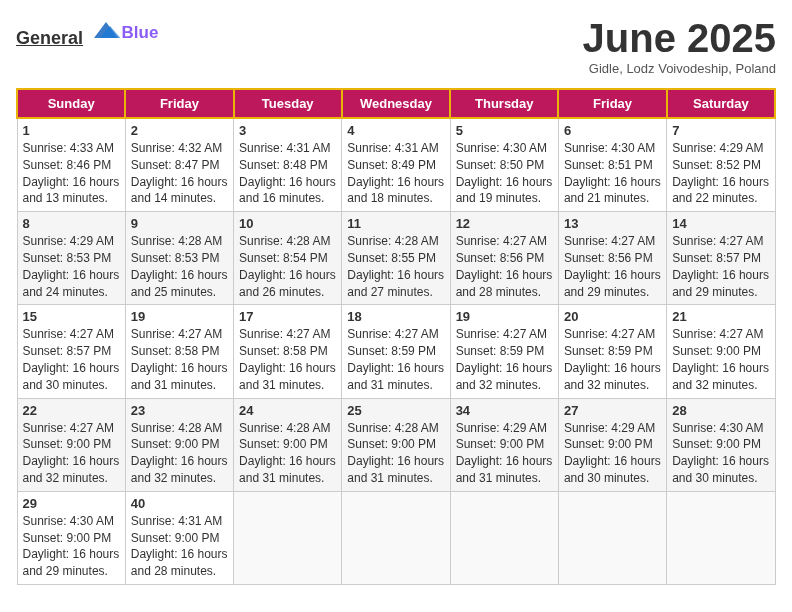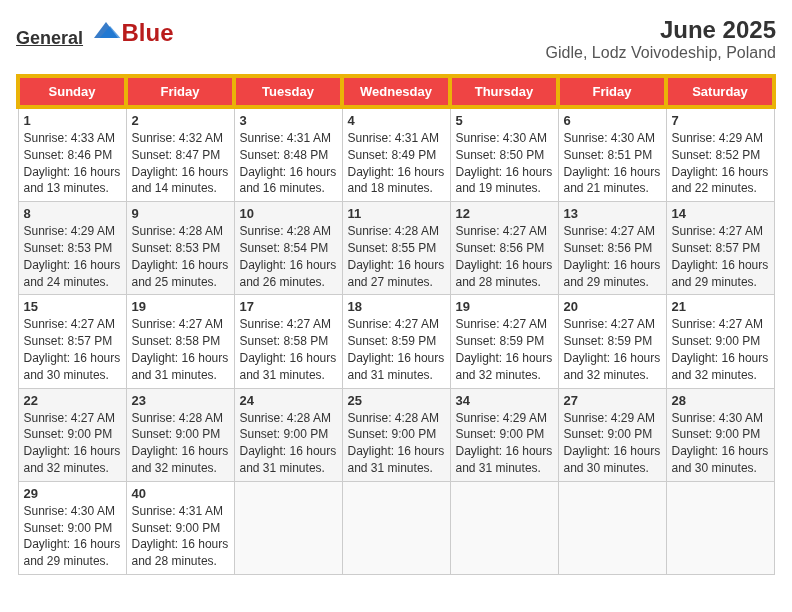--- a/index.html
+++ b/index.html
@@ -20,54 +20,54 @@
       display: flex;
       align-items: center;
     }
     .logo-text-general {
       font-size: 18px;
       font-weight: bold;
       color: #333;
       text-decoration: underline;
     }
     .logo-text-blue {
-      font-size: 24px;
-      font-weight: bold;
-      color: #b91c1c;
+      font-size: 17px;
+      font-weight: bold;
+      color: #8b5cf6;
     }
     .logo-icon {
       width: 32px;
       height: 28px;
       margin-left: 2px;
     }
     .title-area {
       text-align: right;
     }
     .month-title {
-      font-size: 24px;
+      font-size: 40px;
       font-weight: bold;
       color: #333;
     }
     .location-title {
-      font-size: 16px;
+      font-size: 13px;
       color: #555;
     }
     .calendar {
       width: 100%;
       border-collapse: collapse;
       border: 1px solid #ccc;
     }
     .calendar th {
-      background-color: #ef4444;
+      background-color: #be185d;
       color: #fff;
       font-size: 13px;
       font-weight: bold;
       text-align: center;
       padding: 6px 4px;
-      border: 4px solid #eab308;
+      border: 2px solid #eab308;
     }
     .calendar td {
       vertical-align: top;
       border: 1px solid #ccc;
       padding: 4px 5px;
       width: calc(100% / 7);
       min-height: 80px;
       background: #fff;
       font-size: 10.5px;
       color: #333;

